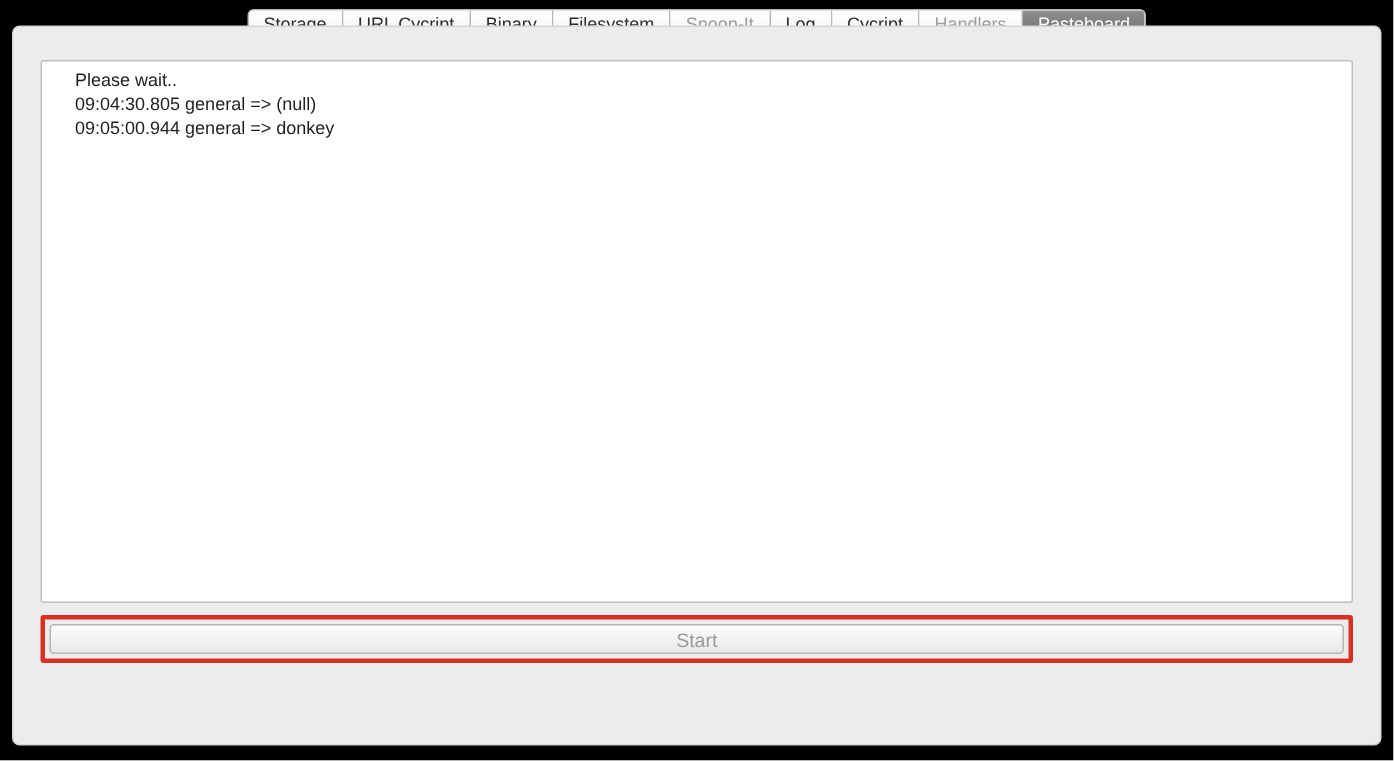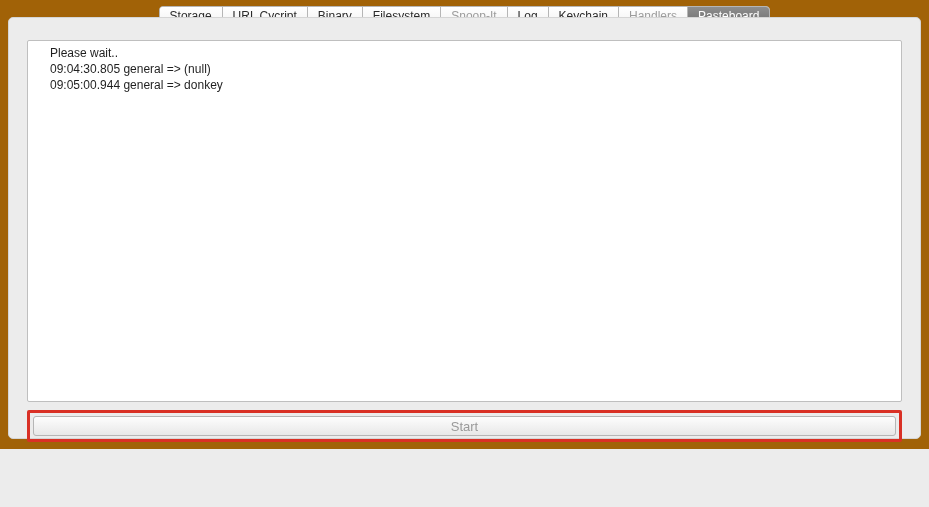--- a/index.html
+++ b/index.html
@@ -10,22 +10,22 @@
     body {
       font-family: "Lucida Grande", "Helvetica Neue", Arial, sans-serif;
       font-size: 13px;
       background: #ececec;
       width: 929px;
       height: 507px;
       overflow: hidden;
     }
     .window {
       width: 929px;
-      height: 449px;
-      background: #a16207;
+      height: 507px;
+      background: #000000;
       position: relative;
     }
     .tabs-wrapper {
       display: flex;
       justify-content: center;
       padding-top: 6px;
     }
     .tabs {
       display: inline-flex;
       border: 1px solid #b6b6b6;
@@ -164,21 +164,21 @@
 
 <div class="window">
   <div class="tabs-wrapper">
     <div class="tabs">
       <div class="tab">Storage</div>
       <div class="tab">URL Cycript</div>
       <div class="tab">Binary</div>
       <div class="tab">Filesystem</div>
       <div class="tab disabled">Snoop-It</div>
       <div class="tab">Log</div>
-      <div class="tab">Keychain</div>
+      <div class="tab">Cycript</div>
       <div class="tab disabled">Handlers</div>
       <div class="tab active">Pasteboard</div>
     </div>
   </div>
 
   <div class="panel">
     <div class="content-row">
       <div class="log-area"><span>Please wait..</span>
 <span>09:04:30.805 general =&gt; (null)</span>
 <span>09:05:00.944 general =&gt; donkey</span></div>

